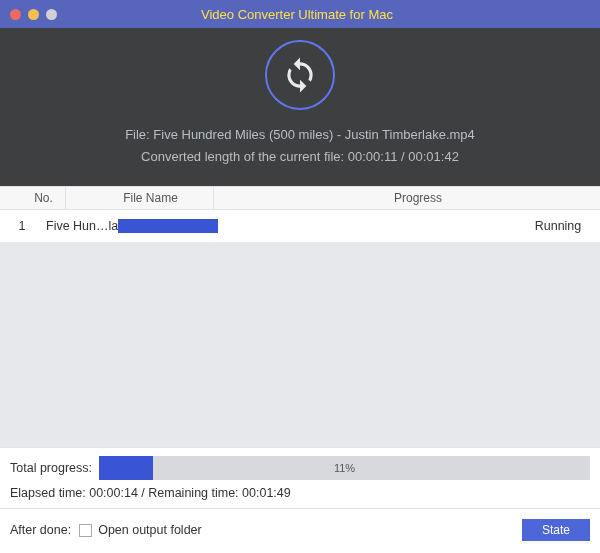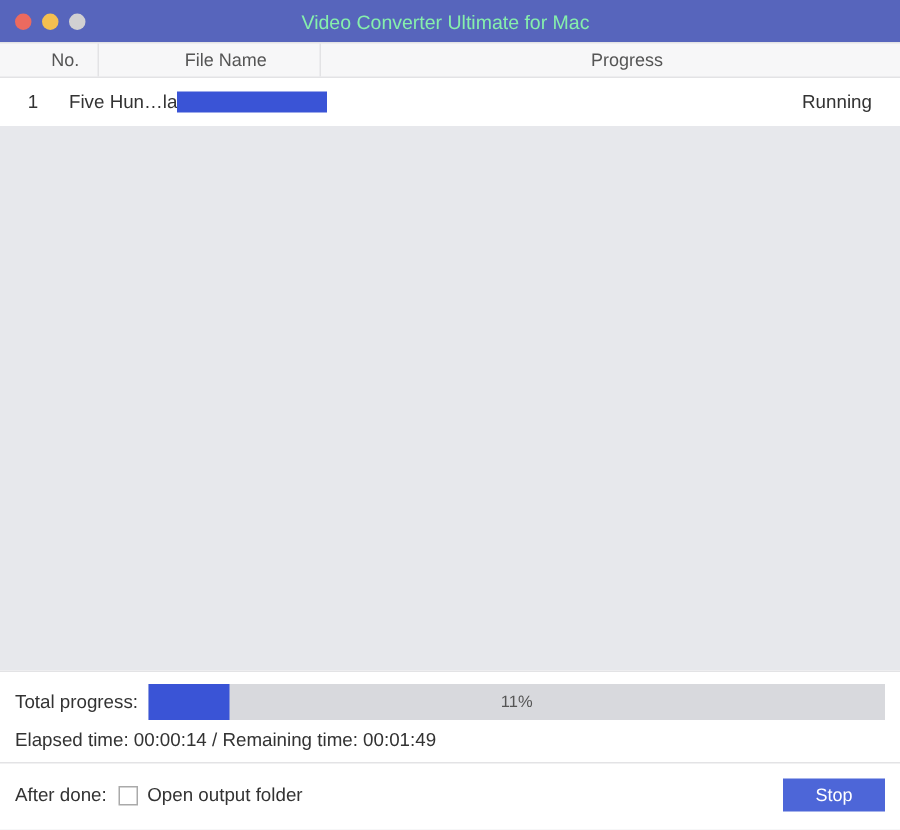--- a/index.html
+++ b/index.html
@@ -4,21 +4,21 @@
   <style>
     * { margin: 0; padding: 0; box-sizing: border-box; }
     body { width: 600px; height: 553px; font-family: -apple-system, BlinkMacSystemFont, "Helvetica Neue", Arial, sans-serif; font-size: 13px; background: #fff; overflow: hidden; }
     
     .titlebar { height: 28px; background: #5765bc; display: flex; align-items: center; padding: 0 10px; position: relative; }
     .traffic { display: flex; gap: 7px; }
     .dot { width: 11px; height: 11px; border-radius: 50%; }
     .dot.red { background: #ec6a5f; }
     .dot.ylw { background: #f5bf50; }
     .dot.gry { background: #d1d0d2; }
-    .title { position: absolute; left: 0; right: 6px; text-align: center; color: #86efac; font-size: 13px; pointer-events: none; }
+    .title { position: absolute; left: 0; right: 6px; text-align: center; color: #fde047; font-size: 13px; pointer-events: none; }
     
     .hero { background: #3e3f41; color: #b9bec4; text-align: center; padding: 12px 0 18px; }
     .ring { width: 70px; height: 70px; border: 2px solid #5f78f0; border-radius: 50%; margin: 0 auto 14px; display: flex; align-items: center; justify-content: center; }
     .ring svg { fill: #e8eaed; }
     .hero p { font-size: 13px; line-height: 1.7; }
     
     .table-head { display: flex; background: #f7f7f8; border-top: 1px solid #e3e3e5; border-bottom: 1px solid #e3e3e5; height: 24px; align-items: center; font-size: 12px; color: #555; }
     .table-head > div { border-right: 1px solid #e3e3e5; height: 100%; display: flex; align-items: center; justify-content: center; margin-left: 22px; }
     .table-head > div:last-child { border-right: none; }
     .col-no { width: 44px; }
@@ -61,20 +61,29 @@
 
   <div class="titlebar">
     <div class="traffic">
       <div class="dot red"></div>
       <div class="dot ylw"></div>
       <div class="dot gry"></div>
     </div>
     <div class="title">Video Converter Ultimate for Mac</div>
   </div>
 
+  <div class="hero">
+    <div class="ring">
+      <svg width="38" height="38" viewBox="0 0 24 24">
+          <path d="M12 4V1L8 5l4 4V6c3.31 0 6 2.69 6 6 0 1.01-.25 1.97-.7 2.8l1.46 1.46A7.93 7.93 0 0020 12c0-4.42-3.58-8-8-8zm0 14c-3.31 0-6-2.69-6-6 0-1.01.25-1.97.7-2.8L5.24 7.74A7.93 7.93 0 004 12c0 4.42 3.58 8 8 8v3l4-4-4-4v3z"></path>
+        </svg>
+    </div>
+    <p>File: Five Hundred Miles (500 miles) - Justin Timberlake.mp4</p>
+    <p>Converted length of the current file: 00:00:11 / 00:01:42</p>
+  </div>
 
   <div class="table-head">
     <div class="col-no">No.</div>
     <div class="col-file">File Name</div>
     <div class="col-prog">Progress</div>
   </div>
 
   <div class="row">
     <div class="col-no">1</div>
     <div class="col-file">Five Hun…lake.mp4</div>
@@ -94,17 +103,17 @@
         <div class="total-pct">11%</div>
       </div>
     </div>
     <div class="time-row">Elapsed time: 00:00:14 / Remaining time: 00:01:49</div>
     <div class="divider"></div>
     <div class="footer">
       <span class="footer-label">After done:</span>
       <div class="chk"></div>
       <span class="footer-label">Open output folder</span>
       <div class="spacer"></div>
-      <button class="btn">Stop</button>
+      <button class="btn">State</button>
     </div>
   </div>
 
 </div>
 
 </body></html>

